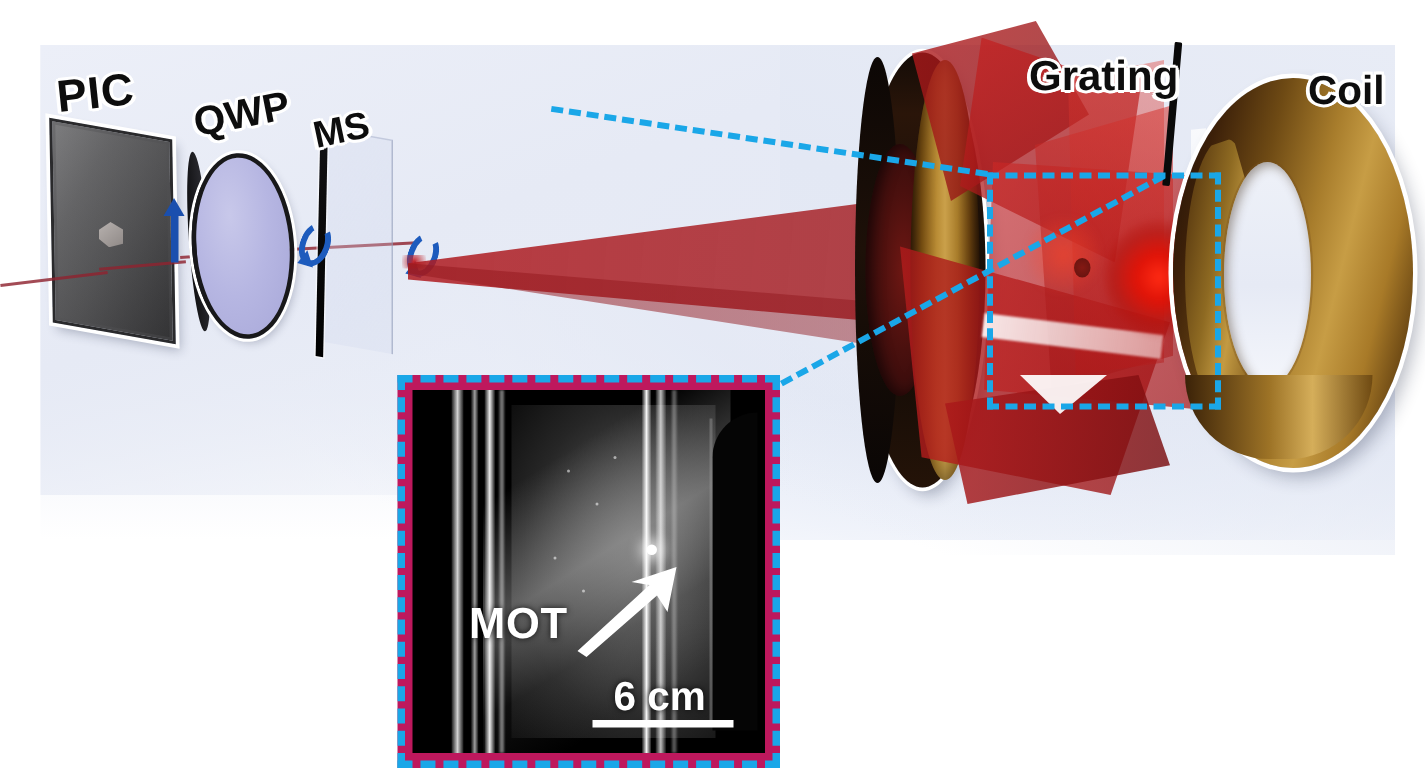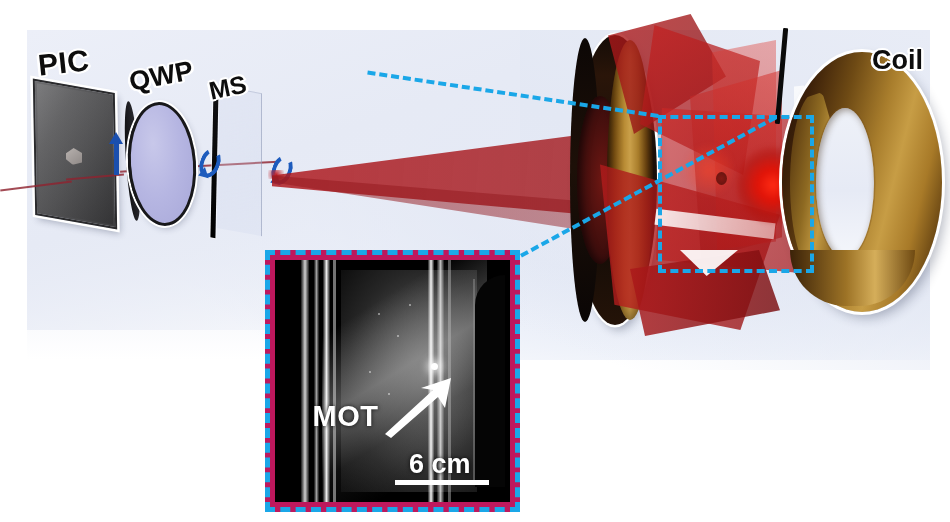--- a/index.html
+++ b/index.html
@@ -312,15 +312,16 @@
 
       <div class="mot-label">MOT</div>
       <div class="scale-text">6 cm</div>
       <div class="scale-bar"></div>
     </div>
   </div>
 
   <div class="lbl" id="lbl-pic">PIC</div>
   <div class="lbl" id="lbl-qwp">QWP</div>
   <div class="lbl" id="lbl-ms">MS</div>
+  <div class="lbl" id="lbl-grating">Grating</div>
   <div class="lbl" id="lbl-coil">Coil</div>
 
 </div>
 
 </body></html>

